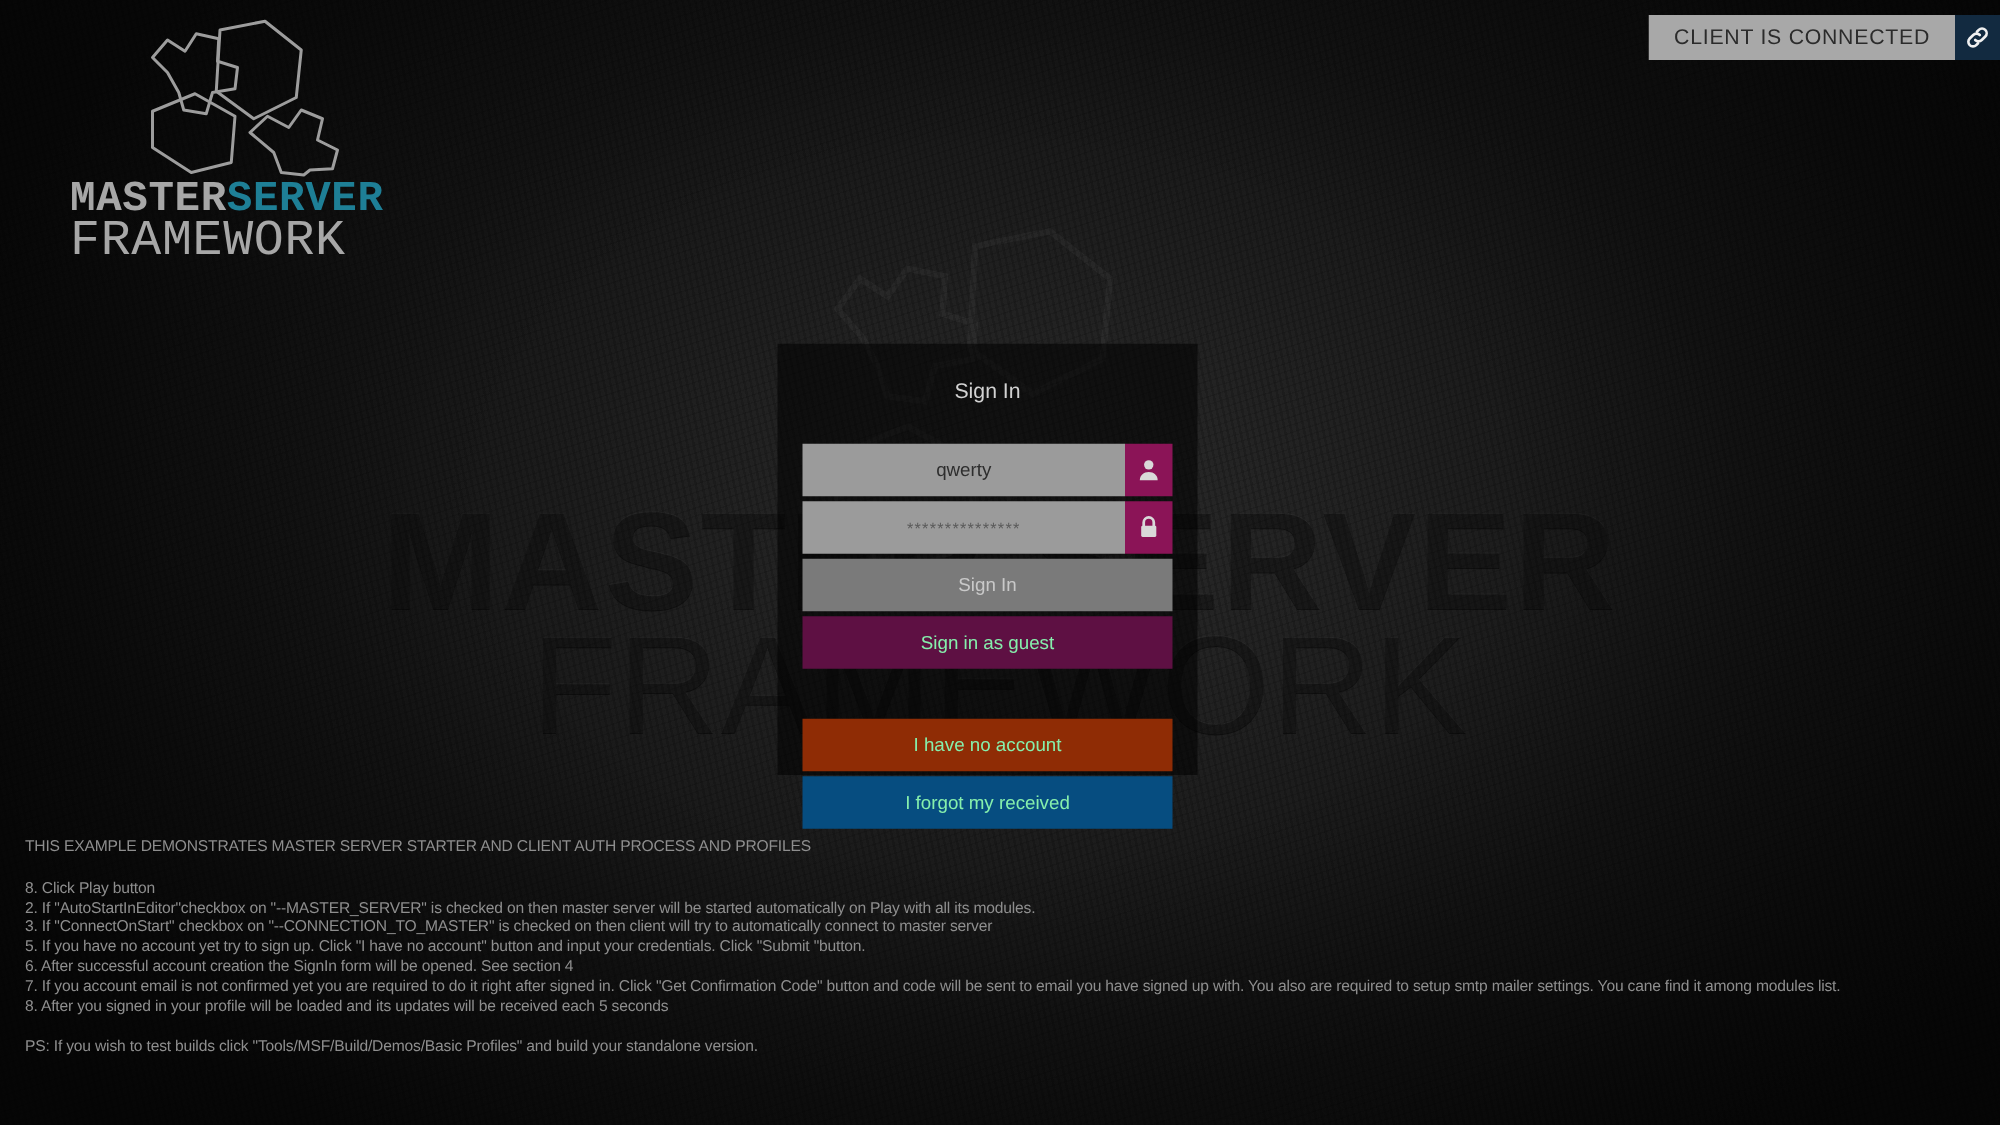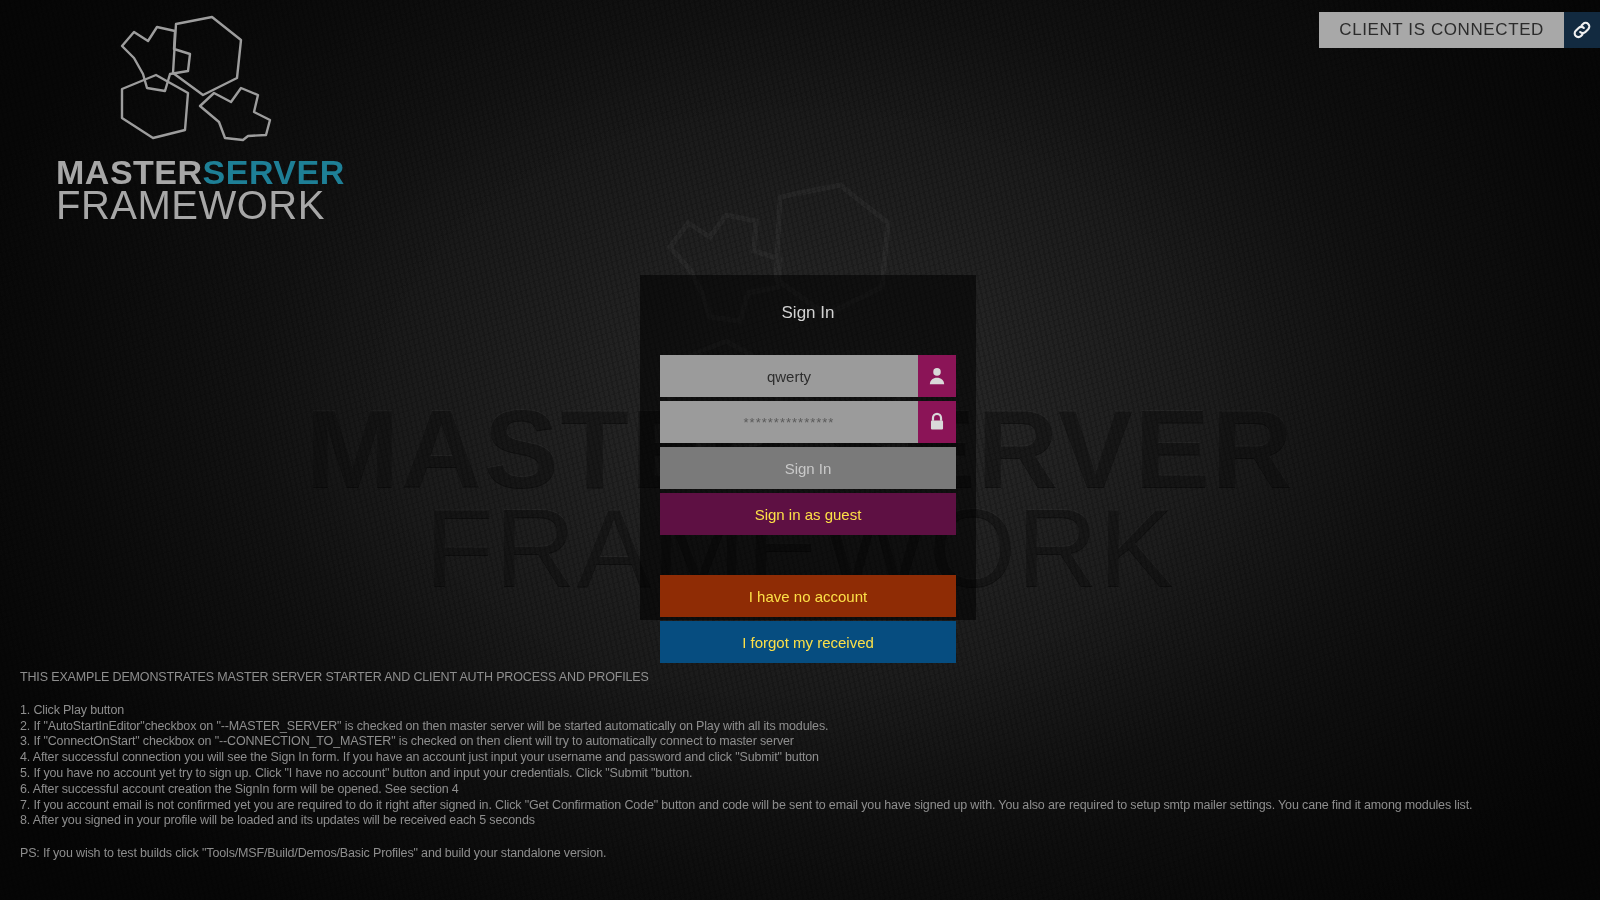--- a/index.html
+++ b/index.html
@@ -56,21 +56,21 @@
     position:absolute; left:50%; top:175px;
     transform:translateX(-50%);
     width:340px; height:320px;
     opacity:.035;
     pointer-events:none;
   }
 
   
   #logo { position:absolute; left:56px; top:14px; width:300px; }
   #logo svg.gears { display:block; margin-left:48px; }
-  #logo .wordmark { margin-top:16px; line-height:.88; }
+  #logo .wordmark { margin-top:4px; line-height:.88;font-family:Liberation Mono, monospace; }
   #logo .l1 { font-size:34px; font-weight:bold; letter-spacing:.5px; }
   #logo .l1 .a { color:#a7a7a7; }
   #logo .l1 .b { color:#1e7f96; }
   #logo .l2 { font-size:40px; font-weight:400; color:#a7a7a7; letter-spacing:.5px; }
 
   
   #conn {
     position:absolute; right:0; top:12px;
     display:flex; align-items:stretch;
     height:36px;
@@ -86,21 +86,21 @@
   }
   #conn .linkbox {
     background:#122a40;
     width:36px;
     display:flex; align-items:center; justify-content:center;
   }
 
   
   #panel {
     position:absolute;
-    left:640px; top:275px;
+    left:622px; top:275px;
     width:336px; height:345px;
     background:rgba(0,0,0,.55);
   }
   #panel .title {
     color:#d2d2d2;
     font-size:17px;
     text-align:center;
     margin-top:28px;
   }
   .rows { position:absolute; left:20px; top:80px; width:296px; }
@@ -123,21 +123,21 @@
     background:#8b1457;
     display:flex; align-items:center; justify-content:center;
   }
   .field .box.pwd { color:#5a5a5a; letter-spacing:1px; font-size:13px; }
 
   .btn {
     height:42px;
     margin-bottom:4px;
     display:flex; align-items:center; justify-content:center;
     font-size:15px;
-    color:#fde047;
+    color:#86efac;
     width:100%;
   }
   .btn.signin   { background:#7a7a7a; color:#c9c9c9; }
   .btn.guest    { background:#5e1043; }
   .btn.noacct   { background:#8f2c05;margin-top:40px; }
   .btn.forgot   { background:#064d80; }
 
   
   #overlay {
     position:absolute;
@@ -258,24 +258,23 @@
       <div class="btn signin">Sign In</div>
       <div class="btn guest">Sign in as guest</div>
       <div class="btn noacct">I have no account</div>
       <div class="btn forgot">I forgot my received</div>
     </div>
   </div>
 
 
   <div id="instructions">
     <div class="head">THIS EXAMPLE DEMONSTRATES MASTER SERVER STARTER AND CLIENT AUTH PROCESS AND PROFILES</div>
-    <div class="step">1. Click Play button</div>
+    <div class="step">8. Click Play button</div>
     <div class="step">2. If "AutoStartInEditor"checkbox on "--MASTER_SERVER" is checked on then master server will be started automatically on Play with all its modules.</div>
     <div class="step">3. If "ConnectOnStart" checkbox on "--CONNECTION_TO_MASTER" is checked on then client will try to automatically connect to master server</div>
-    <div class="step">4. After successful connection you will see the Sign In form. If you have an account just input your username and password and click "Submit" button</div>
     <div class="step">5. If you have no account yet try to sign up. Click "I have no account" button and input your credentials. Click "Submit "button.</div>
     <div class="step">6. After successful account creation the SignIn form will be opened. See section 4</div>
     <div class="wrap">7. If you account email is not confirmed yet you are required to do it right after signed in. Click "Get Confirmation Code" button and code will be sent to email you have signed up with. You also are required to setup smtp mailer settings. You cane find it among modules list.</div>
     <div class="step">8. After you signed in your profile will be loaded and its updates will be received each 5 seconds</div>
     <div class="ps">PS: If you wish to test builds click "Tools/MSF/Build/Demos/Basic Profiles" and build your standalone version.</div>
   </div>
 
 </div>
 
 </body></html>

